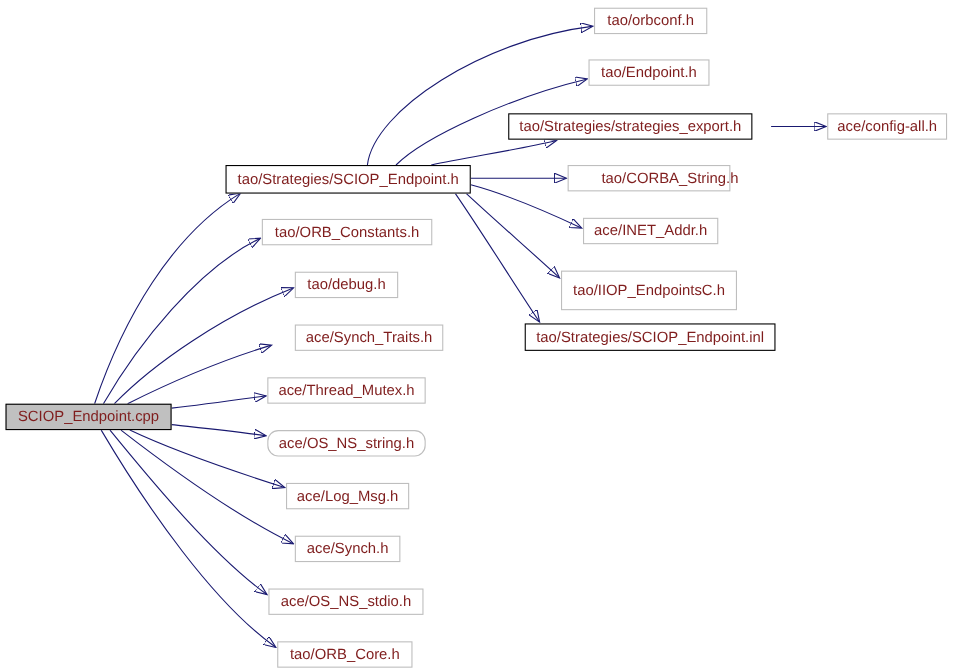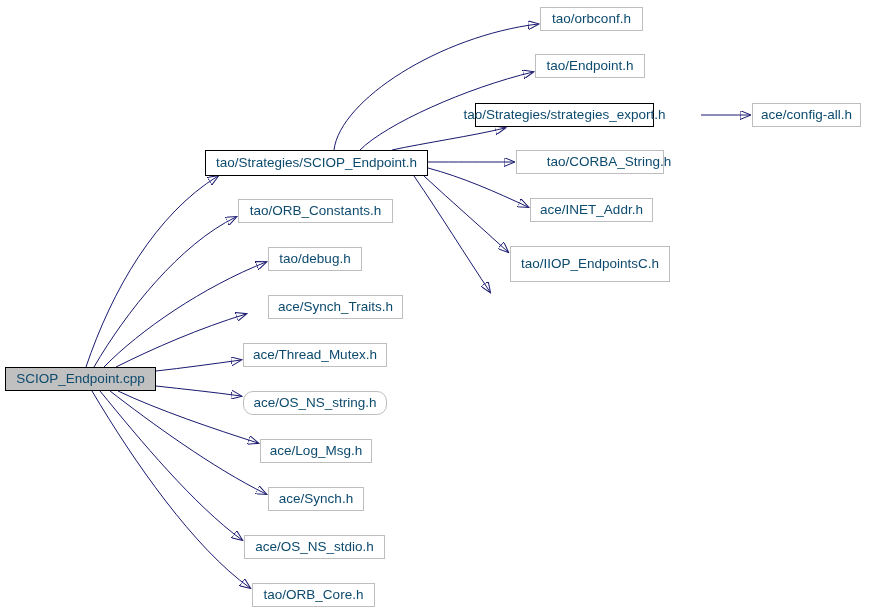--- a/index.html
+++ b/index.html
@@ -11,21 +11,21 @@
     font-family: "Liberation Sans", sans-serif;
     overflow: hidden;
   }
   svg.edges { position: absolute; left: 0; top: 0; width: 869px; height: 611px; }
   svg.edges path { fill: none; stroke: #191970; stroke-width: 1; }
   .node {
     position: absolute;
     box-sizing: border-box;
     background: #ffffff;
     border: 1px solid #bebebe;
-    color: #0c4a6e;
+    color: #7f1d1d;
     font-size: 13.5px;
     line-height: 1;
     display: flex;
     align-items: center;
     justify-content: center;
     white-space: nowrap;
   }
   .node--linked { border-color: #000000; }
   .node--root { background: #c0c0c0; border-color: #000000; }
 </style>
@@ -61,30 +61,31 @@
   </svg>
 
   <div class="node node--root" style="left:5px; top:367px; width:151px; height:24px;">SCIOP_Endpoint.cpp</div>
 
   <div class="node node--linked" style="left:205px; top:150px; width:223px; height:26px;">tao/Strategies/SCIOP_Endpoint.h</div>
 
   <div class="node" style="left:540px; top:7px; width:103px; height:24px;">tao/orbconf.h</div>
 
   <div class="node" style="left:535px; top:54px; width:110px; height:24px;">tao/Endpoint.h</div>
 
-  <div class="node node--linked" style="left:475px; top:103px; width:179px; height:24px;">tao/Strategies/strategies_export.h</div>
+  <div class="node node--linked" style="left:462px; top:103px; width:222px; height:24px;">tao/Strategies/strategies_export.h</div>
 
   <div class="node" style="left:752px; top:103px; width:109px; height:24px;">ace/config-all.h</div>
 
   <div class="node" style="left:516px; top:150px; width:148px; height:24px;padding-left:38px;">tao/CORBA_String.h</div>
 
   <div class="node" style="left:530px; top:198px; width:123px; height:24px;">ace/INET_Addr.h</div>
 
   <div class="node" style="left:510px; top:246px; width:160px; height:36px;">tao/IIOP_EndpointsC.h</div>
 
+  <div class="node node--linked" style="left:477px; top:294px; width:228px; height:25px;">tao/Strategies/SCIOP_Endpoint.inl</div>
 
   <div class="node" style="left:238px; top:199px; width:155px; height:24px;">tao/ORB_Constants.h</div>
 
   <div class="node" style="left:268px; top:247px; width:94px; height:24px;">tao/debug.h</div>
 
   <div class="node" style="left:248px; top:295px; width:135px; height:24px;margin-left:20px;">ace/Synch_Traits.h</div>
 
   <div class="node" style="left:243px; top:343px; width:144px; height:24px;">ace/Thread_Mutex.h</div>
 
   <div class="node" style="left:243px; top:391px; width:144px; height:24px;border-radius:10px;">ace/OS_NS_string.h</div>

